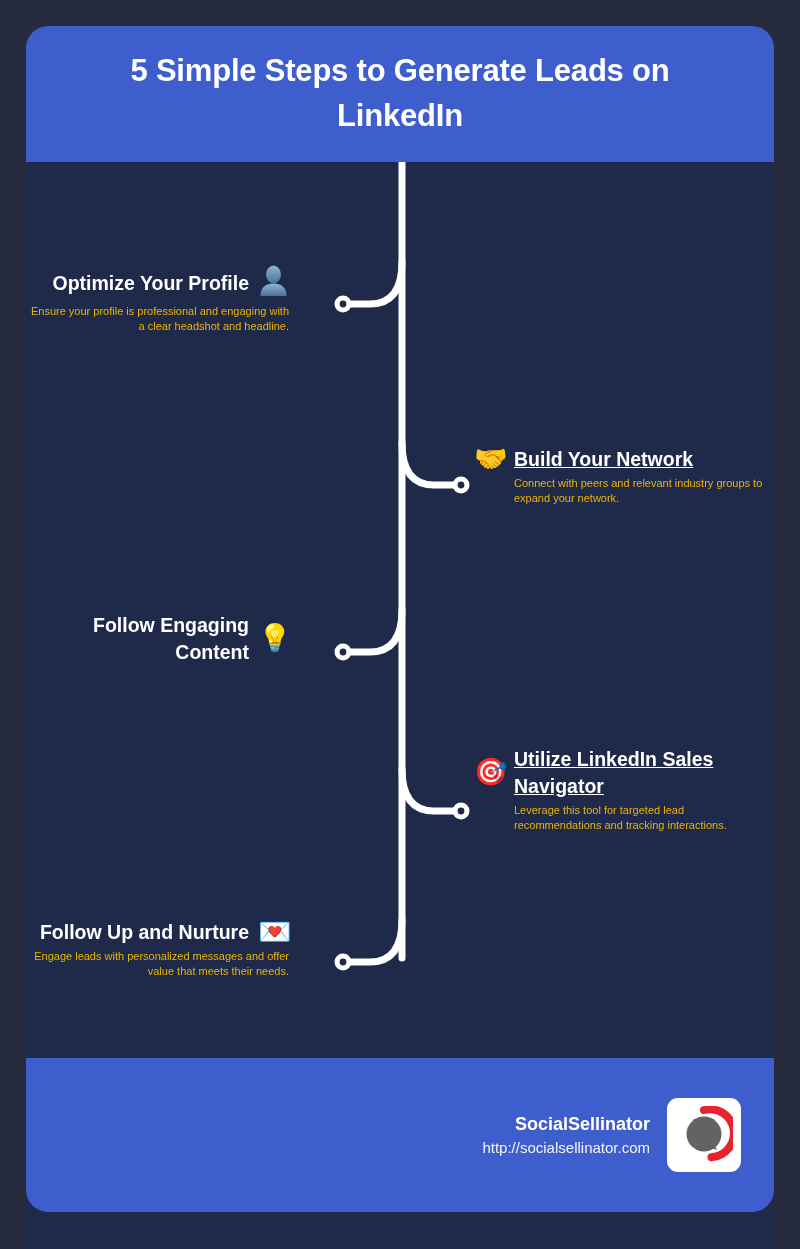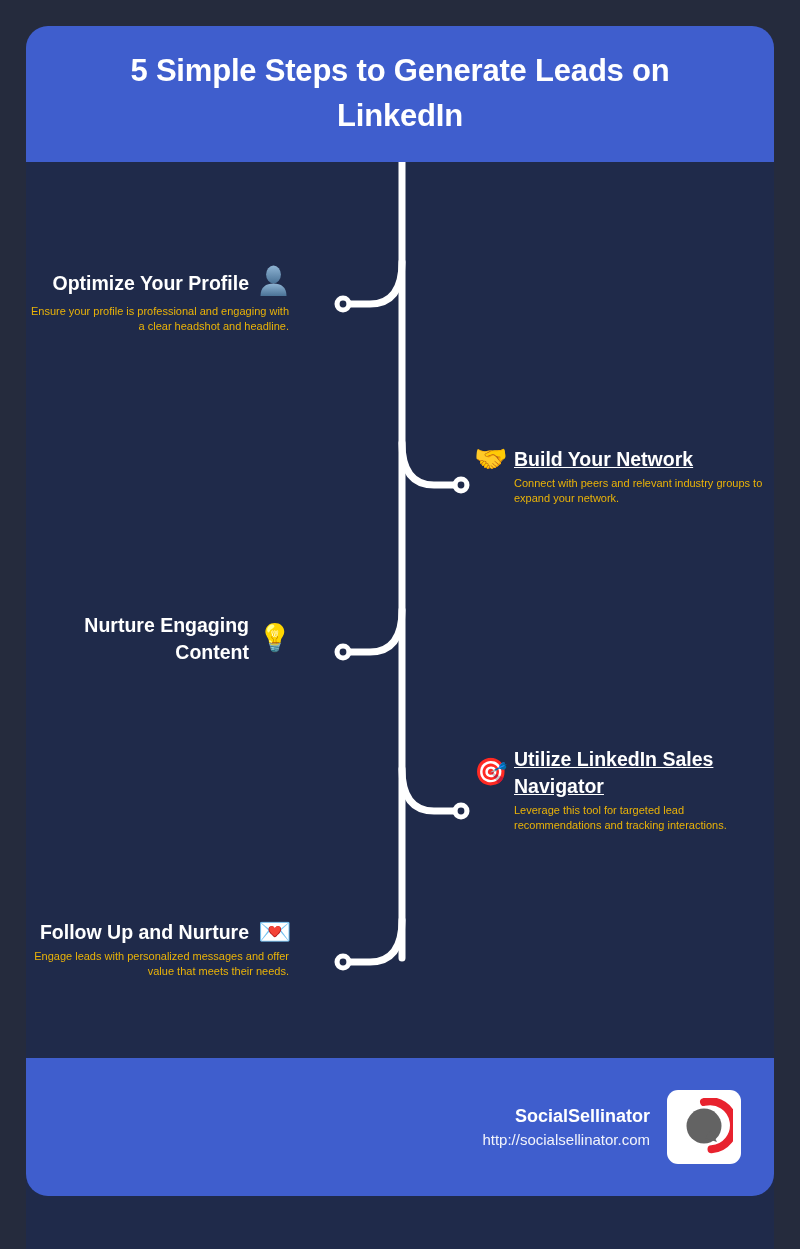--- a/index.html
+++ b/index.html
@@ -76,21 +76,21 @@
   
   .step.right { text-align:left; }
   .step.right .step-head { justify-content:flex-start; }
   .step.right .step-icon { order:1; }
   .step.right .step-title { order:2; }
   .step.right .step-body { margin-left:40px; }
   .step.right .step-title { max-width:250px;text-decoration:underline; }
   
   .footer {
     position:absolute; left:0; top:1032px;
-    width:748px; height:138px;
+    width:748px; height:154px;
     background:#3f5ecd;
     border-radius:0 0 22px 22px;
     display:flex; align-items:center; justify-content:flex-end;
     padding-right:33px;
     gap:17px;
   }
   .footer-text { text-align:right; }
   .brand-name {
     color:#ffffff; font-size:18px; font-weight:bold; line-height:1.45;
   }
@@ -166,21 +166,21 @@
         <span class="step-icon">🤝</span>
         <span class="step-title">Build Your Network</span>
       </div>
       <div class="step-body">
         <div class="step-desc">Connect with peers and relevant industry groups to expand your network.</div>
       </div>
     </div>
 
     <div class="step left" style="left:0px; top:450px; width:263px;">
       <div class="step-head">
-        <span class="step-title">Nurture Engaging Content</span>
+        <span class="step-title">Follow Engaging Content</span>
         <span class="step-icon">💡</span>
       </div>
     </div>
 
     <div class="step right" style="left:448px; top:584px; width:290px;">
       <div class="step-head">
         <span class="step-icon">🎯</span>
         <span class="step-title">Utilize LinkedIn Sales Navigator</span>
       </div>
       <div class="step-body">

